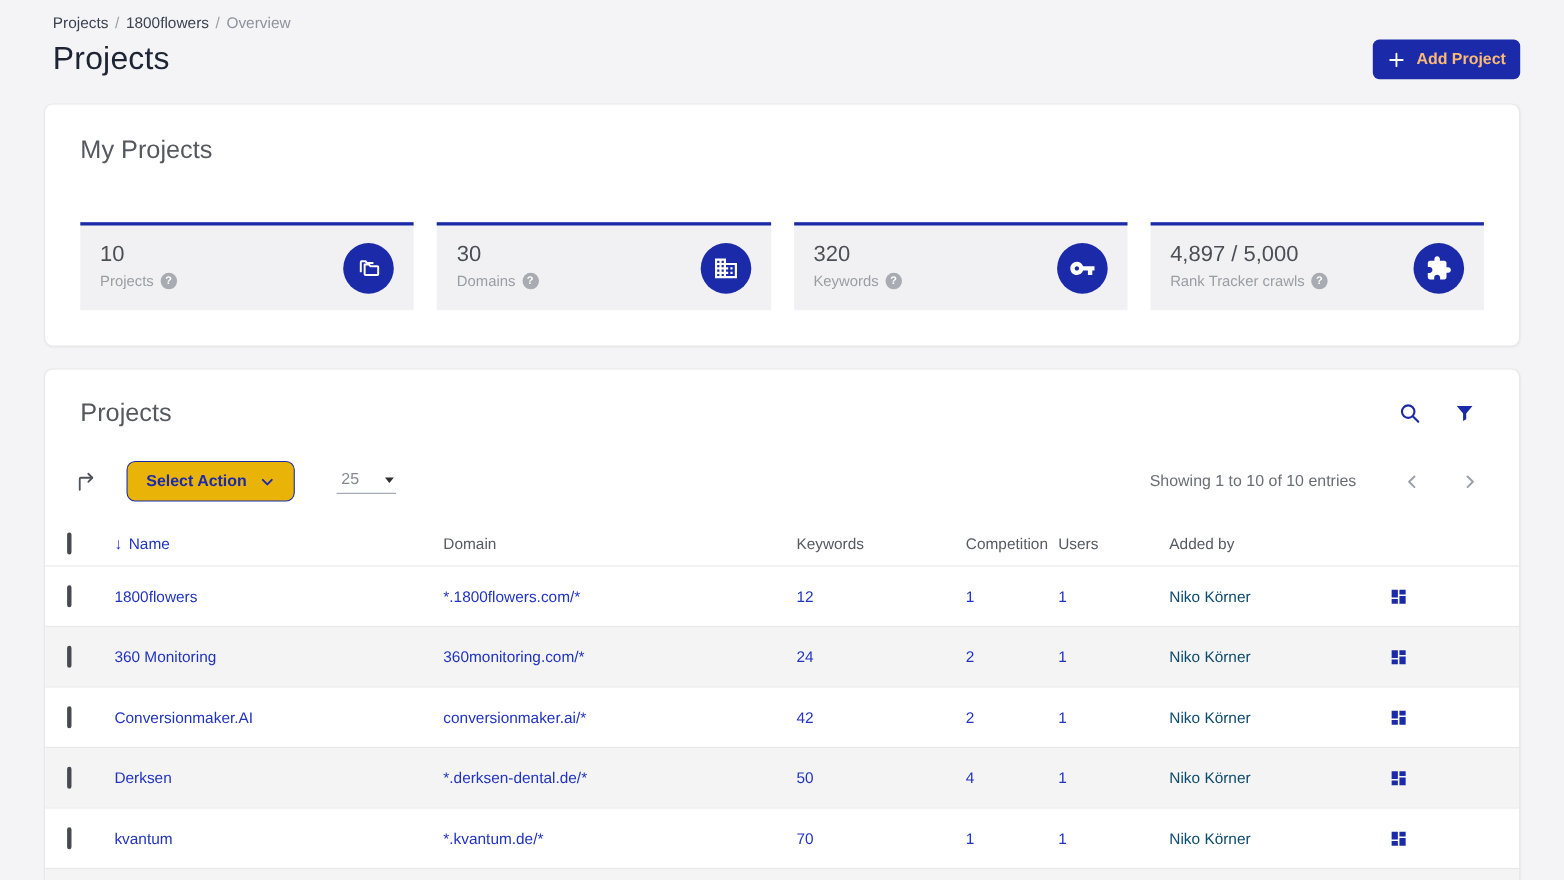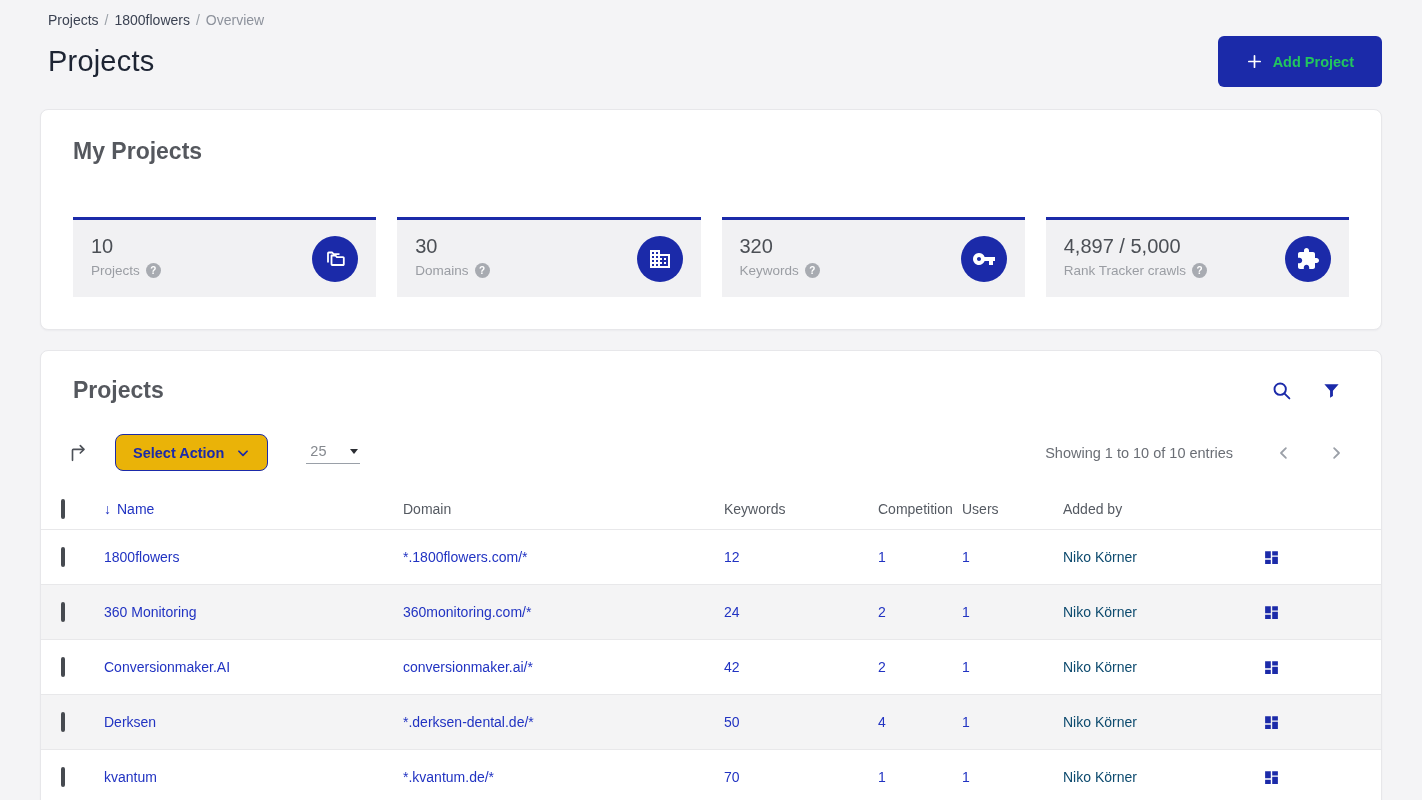--- a/index.html
+++ b/index.html
@@ -15,32 +15,32 @@
   .breadcrumb { margin-left:8px; font-size:14px; color:#3b4252; }
   .breadcrumb .crumb { color:#3b4252; }
   .breadcrumb .sep { color:#9aa0a8; margin:0 6px; }
   .breadcrumb .crumb.current { color:#8d929c; }
 
   
   .title-row { display:flex; justify-content:space-between; align-items:center; margin-top:8px; }
   .page-title { margin-left:8px; font-size:29px; font-weight:500; color:#1d2433; letter-spacing:.2px; }
   .add-btn {
     display:flex; align-items:center; gap:10px;
-    background:#1b2aa9; color:#22c55e; border:none; border-radius:6px;
-    height:51px; padding:0 28px; font-size:14.5px; font-weight:600; cursor:pointer;
+    background:#1b2aa9; color:#fdba74; border:none; border-radius:6px;
+    height:36px; padding:0 13px; font-size:14.5px; font-weight:600; cursor:pointer;
     font-family:inherit;
   }
 
   
   .card {
     background:#fff; border:1px solid #e7e7ea; border-radius:8px;
     box-shadow:0 1px 2px rgba(20,25,60,.04);
   }
   .card-my { margin-top:22px; padding:28px 32px 32px 32px; }
-  .card-heading { font-size:23px; font-weight:700; color:#55585e; }
+  .card-heading { font-size:23px; font-weight:400; color:#55585e; }
 
   .stats-row { display:flex; gap:21px; margin-top:28px; }
   .stat-card {
     flex:1; background:#f1f1f3; border-top:3px solid #1b2aa9;
     padding:15px 18px; position:relative; height:80px;margin-top:24px;
   }
   .stat-value { font-size:20px; color:#4b4f55; }
   .stat-label { margin-top:5px; font-size:13.5px; color:#9a9da3; display:flex; align-items:center; gap:6px; }
   .help-dot {
     width:15px; height:15px; border-radius:50%; background:#a8abb1; color:#fff;

